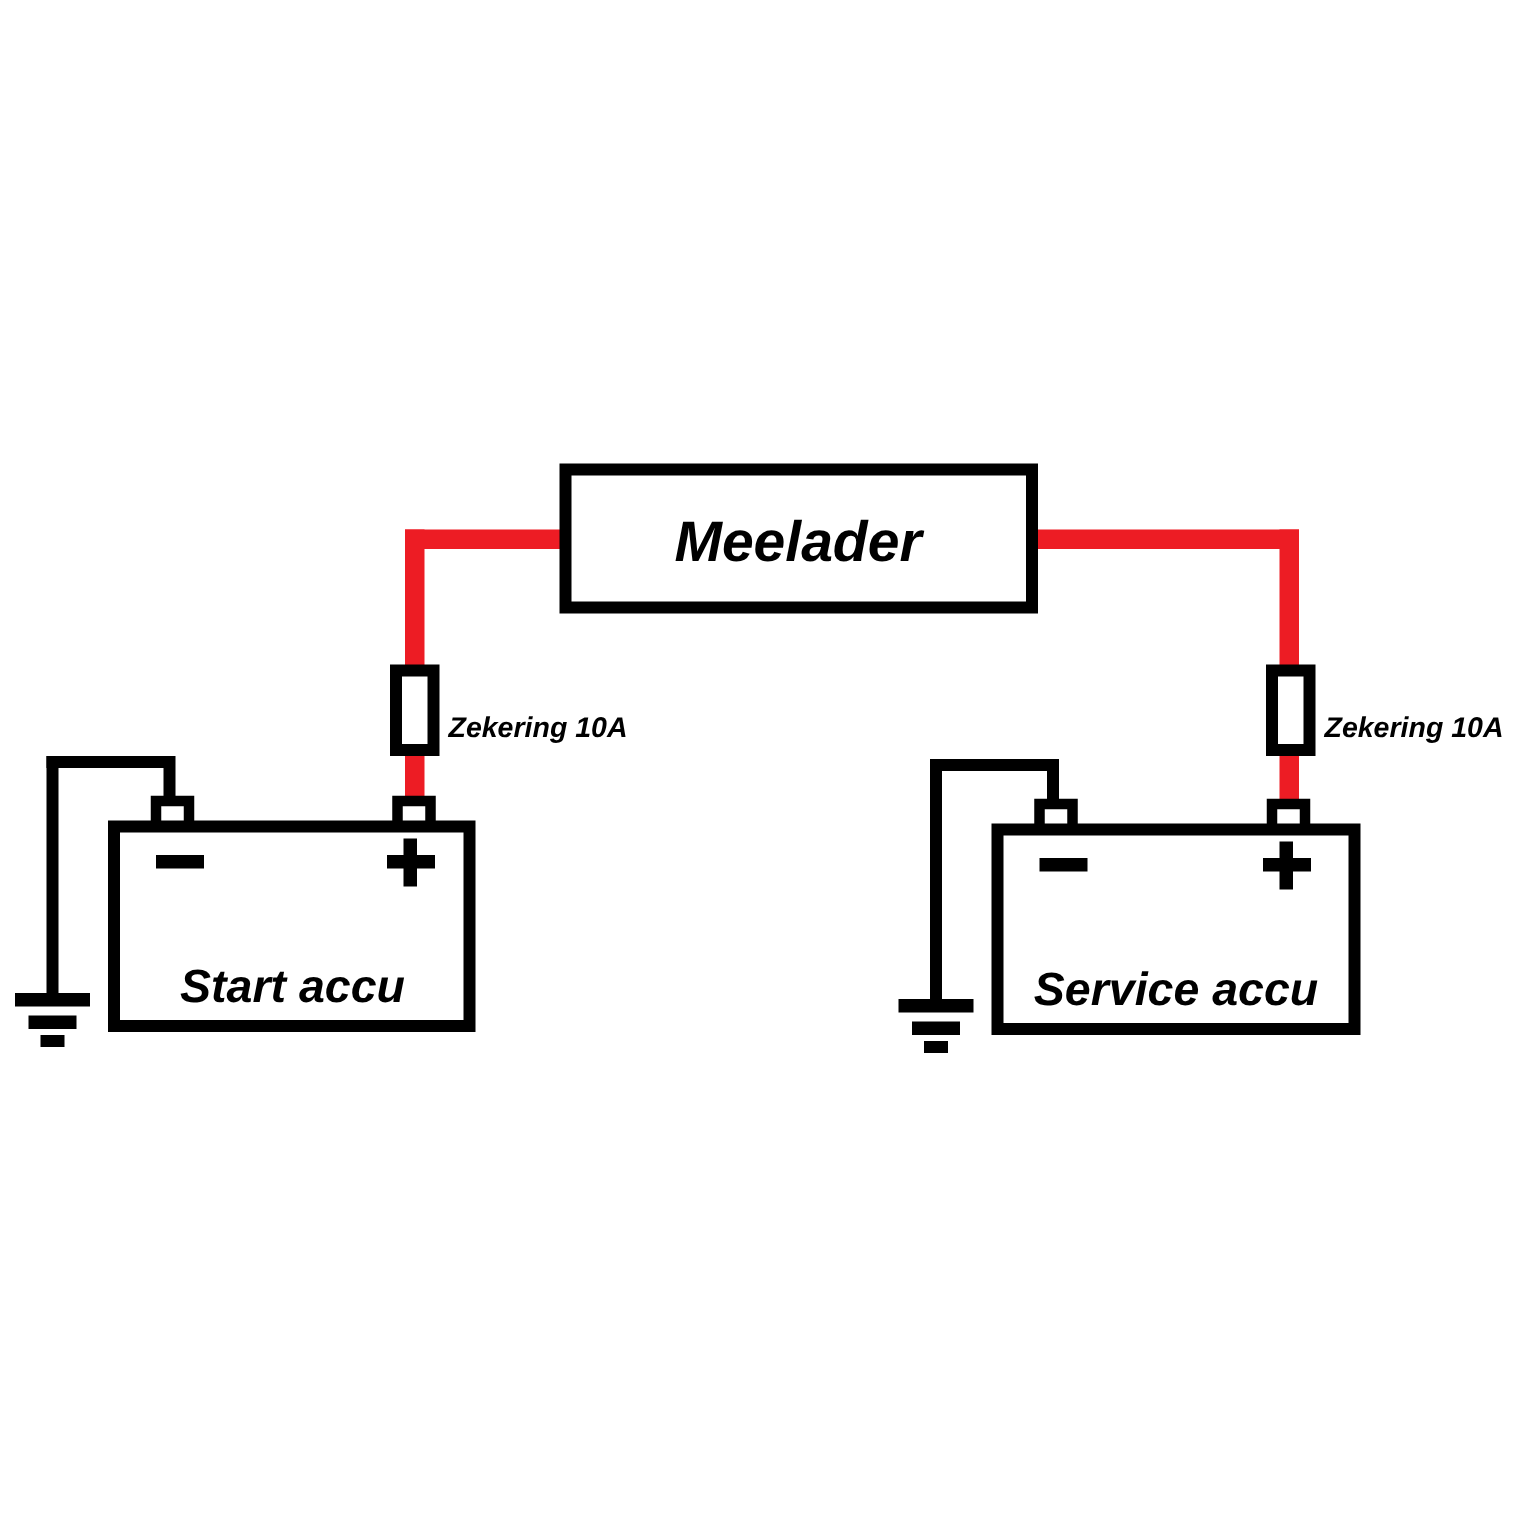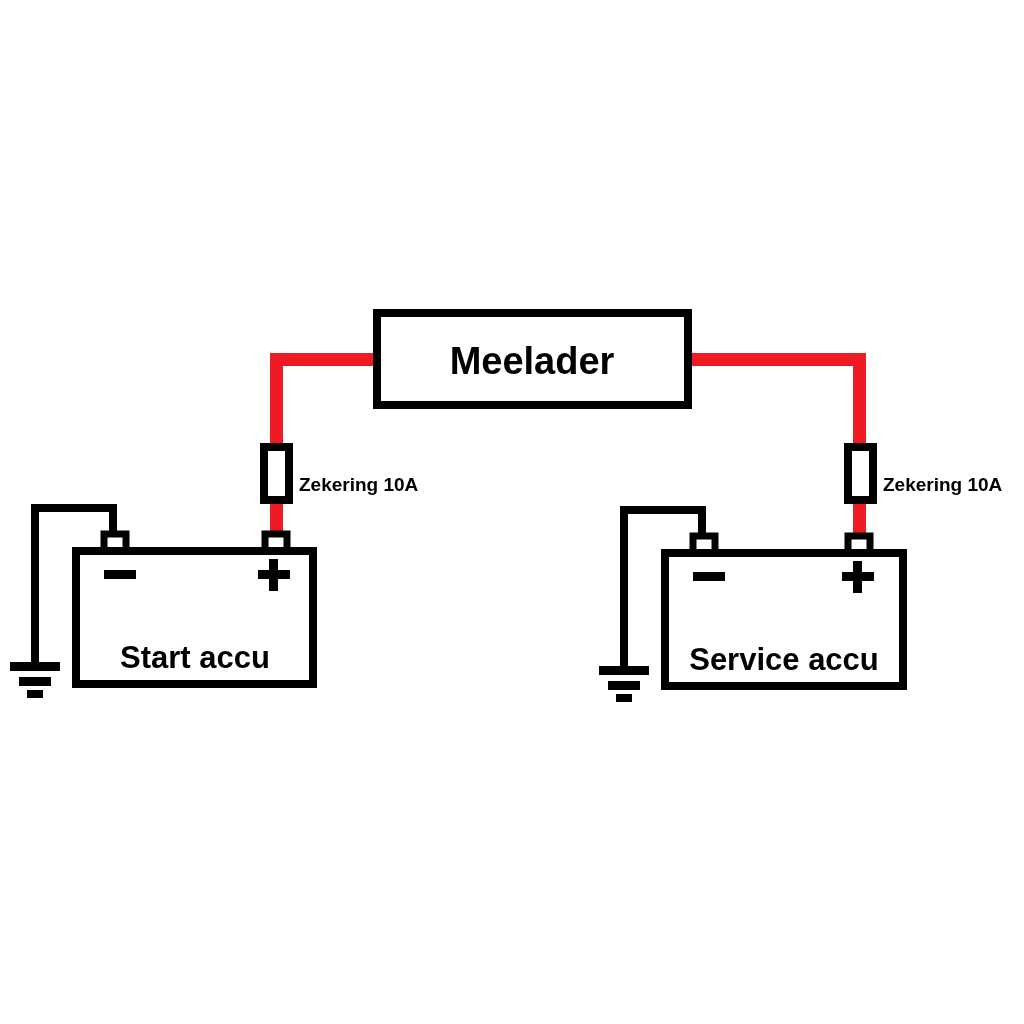--- a/index.html
+++ b/index.html
@@ -10,20 +10,21 @@
   }
   body {
     font-family: "Liberation Sans", sans-serif;
   }
   #diagram-root {
     position: relative;
     width: 1024px;
     height: 1024px;
     background: #ffffff;
     overflow: hidden;
+    font-style: italic;
   }
   #diagram-svg {
     display: block;
     width: 1024px;
     height: 1024px;
   }
   .lbl-box-title {
     font-family: "Liberation Sans", sans-serif;
     font-weight: bold;
     font-size: 38px;

